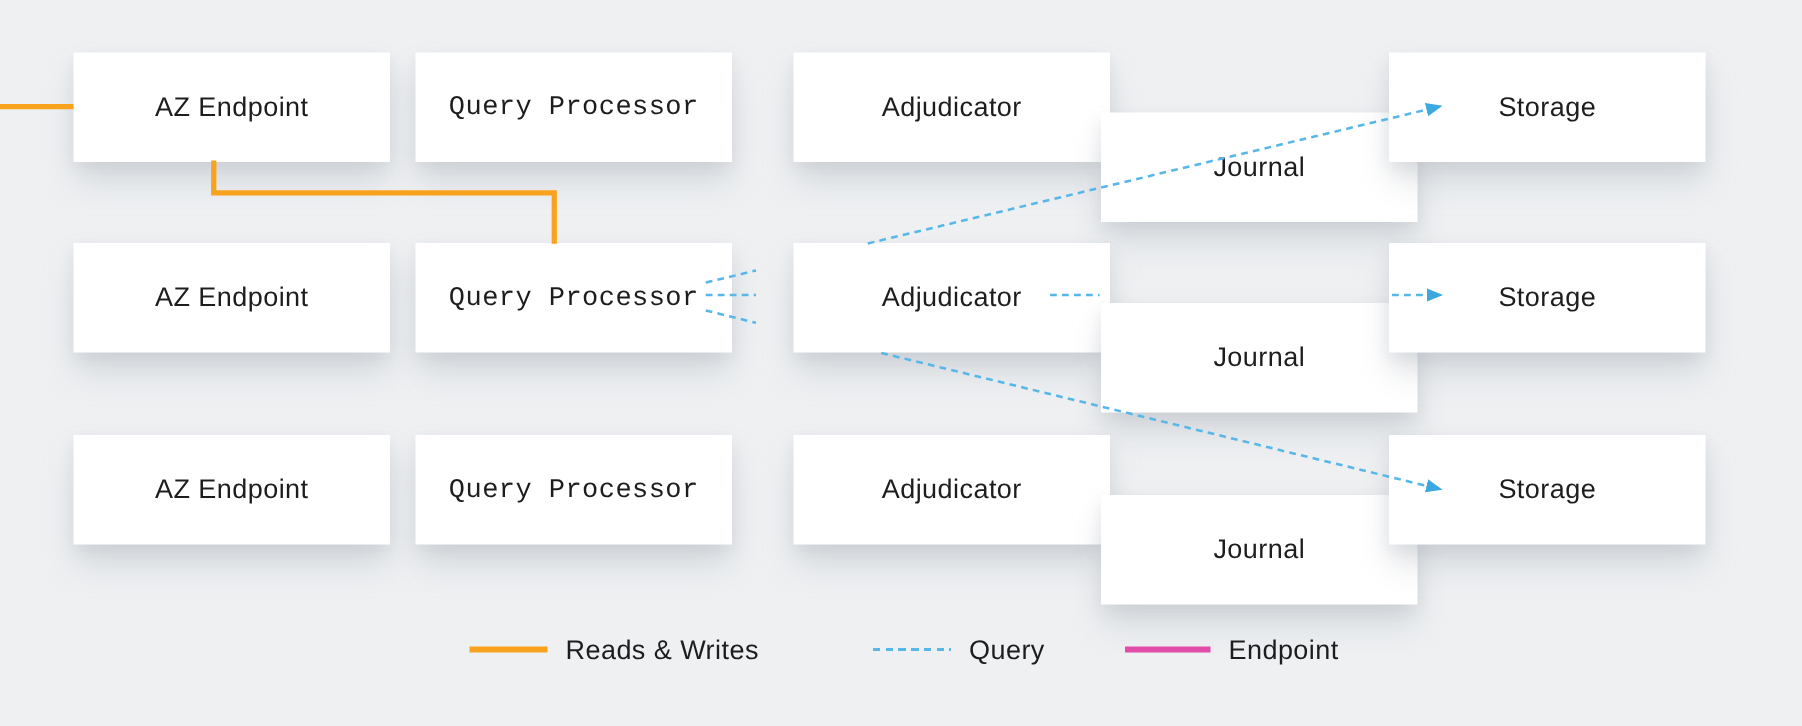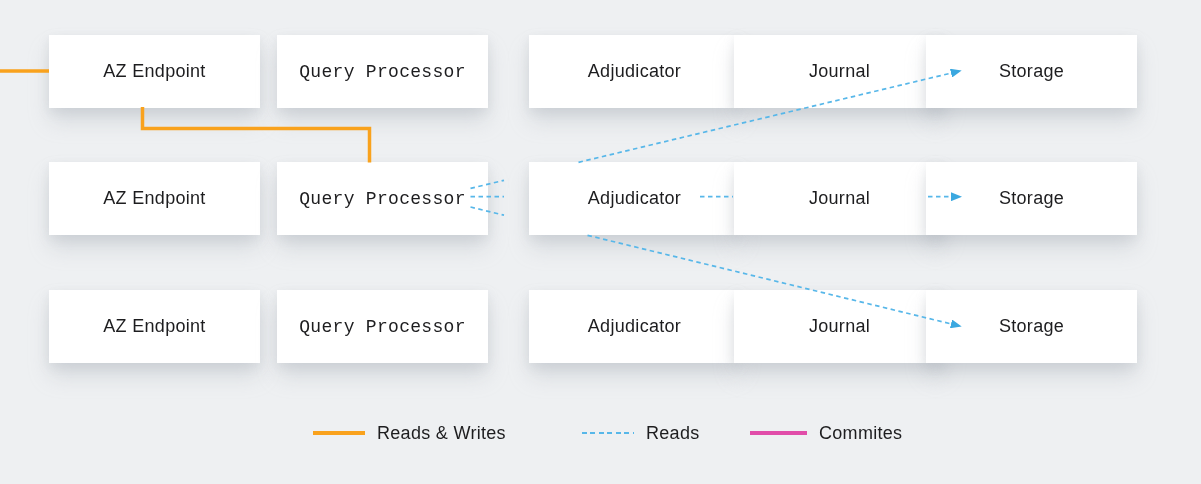--- a/index.html
+++ b/index.html
@@ -14,21 +14,21 @@
   .line-orange{stroke:var(--reads-writes);stroke-width:3.5;fill:none;}
   .line-blue{stroke:var(--reads);stroke-width:1.7;fill:none;stroke-dasharray:4.5 3.5;}
   .arrowhead{fill:var(--reads-arrow);}
 
   .node{
     position:absolute;width:211px;height:73px;background:var(--node-fill);
     display:flex;align-items:center;justify-content:center;z-index:2;
     font-size:18px;letter-spacing:.3px;color:var(--text);
     box-shadow:0 14px 20px -2px rgba(167,175,183,.38), 0 4px 10px rgba(167,175,183,.22);
   }
-  .c1{left:49px;} .c2{left:277px;font-family:Liberation Mono, monospace;} .c3{left:505px;margin-left:24px;} .c4{left:734px;} .c5{left:926px;}
+  .c1{left:49px;} .c2{left:277px;font-family:Liberation Mono, monospace;} .c3{left:505px;margin-left:24px;} .c4{left:734px;margin-top:40px;} .c5{left:926px;}
   .r1{top:35px;}  .r2{top:162px;} .r3{top:290px;}
 
   .legend{position:absolute;left:0;top:420px;width:1201px;height:26px;z-index:4;}
   .legend-item{position:absolute;display:flex;align-items:center;height:26px;text-align:right;}
   .li-1{left:313px;} .li-2{left:582px;} .li-3{left:750px;}
   .legend-label{font-size:18px;letter-spacing:.3px;color:var(--text);margin-left:12px;white-space:nowrap;}
   .swatch{display:inline-block;}
   .sw-solid-orange{width:52px;height:4px;background:var(--reads-writes);}
   .sw-dashed-blue{width:52px;height:2px;
     background:repeating-linear-gradient(90deg,var(--reads) 0 5px,transparent 5px 8.5px);}
@@ -106,21 +106,21 @@
     <span>Storage</span>
     </div>
 
   <div class="legend">
     <div class="legend-item li-1">
       <span class="swatch sw-solid-orange"></span>
       <span class="legend-label">Reads &amp; Writes</span>
     </div>
     <div class="legend-item li-2">
       <span class="swatch sw-dashed-blue"></span>
-      <span class="legend-label">Reads</span>
+      <span class="legend-label">Query</span>
     </div>
     <div class="legend-item li-3">
       <span class="swatch sw-solid-pink"></span>
-      <span class="legend-label">Commites</span>
+      <span class="legend-label">Endpoint</span>
     </div>
   </div>
 
 </div>
 
 </body></html>

